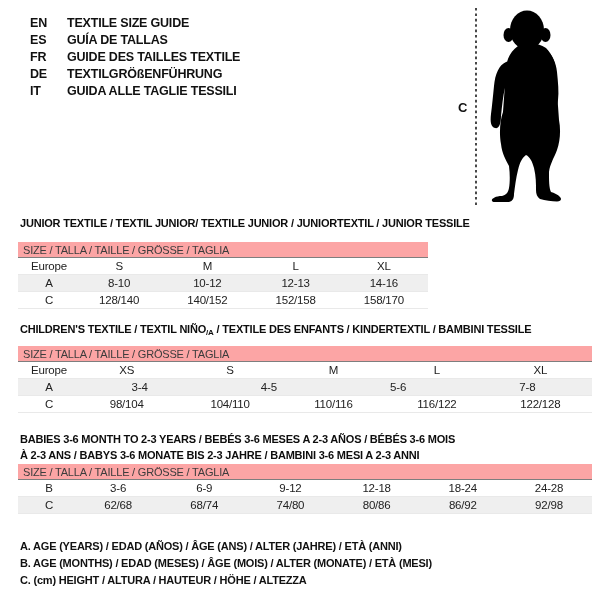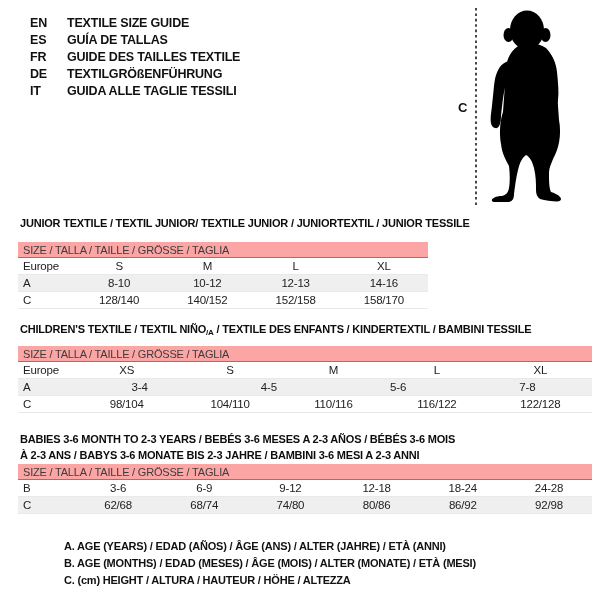--- a/index.html
+++ b/index.html
@@ -29,24 +29,24 @@
   .t1{top:242px;width:410px;}
   .t2{top:346px;width:574px;}
   .t3{top:464px;width:574px;}
   .bar{height:16px;line-height:16px;background:#fca5a5;
     border-bottom:1px solid #7e7e7e;padding-left:5px;
     font-size:11px;color:#3c3c3c;box-sizing:border-box;}
   .t-row{display:flex;height:16px;line-height:16px;
     border-bottom:1px solid #e9e9e9;color:#222;}
   .t-row.shaded{background:#efefef;}
   .lbl{width:57px;flex:none;padding-left:5px;box-sizing:border-box;
-    text-align:left;}
+    text-align:center;}
   .cell{flex:1;text-align:center;}
   
-  .notes{position:absolute;left:20px;top:538px;margin-left:44px;}
+  .notes{position:absolute;left:20px;top:538px;}
   .note{height:17px;line-height:17px;font-weight:bold;font-size:11px;
     color:#111;white-space:nowrap;}
 </style>
 </head>
 <body>
 
 <div class="page">
 
   <div class="langs">
     <div class="lang-row">

